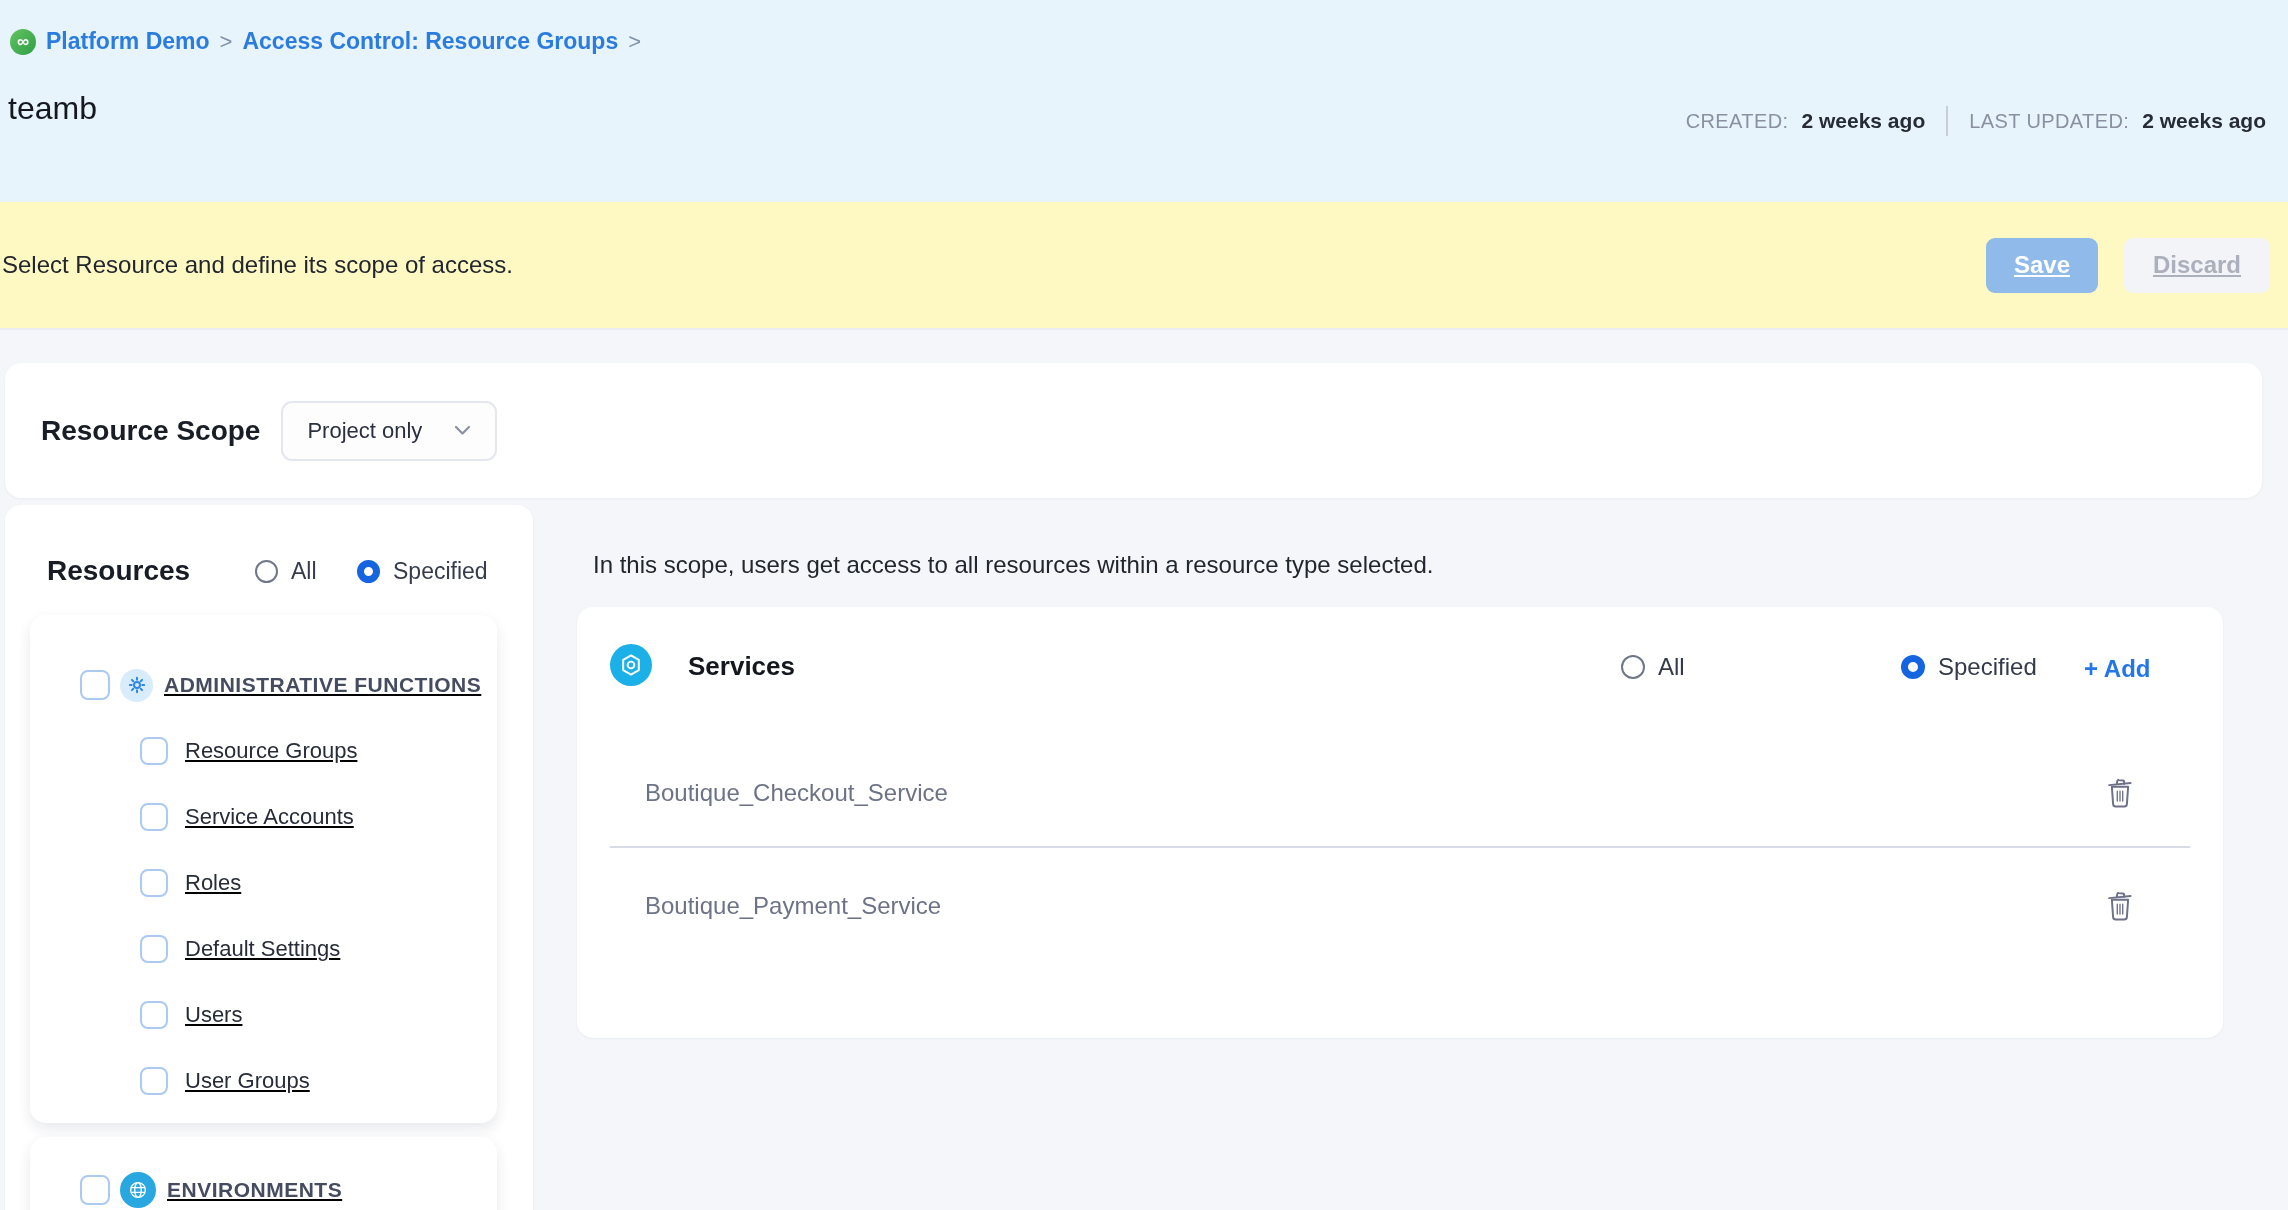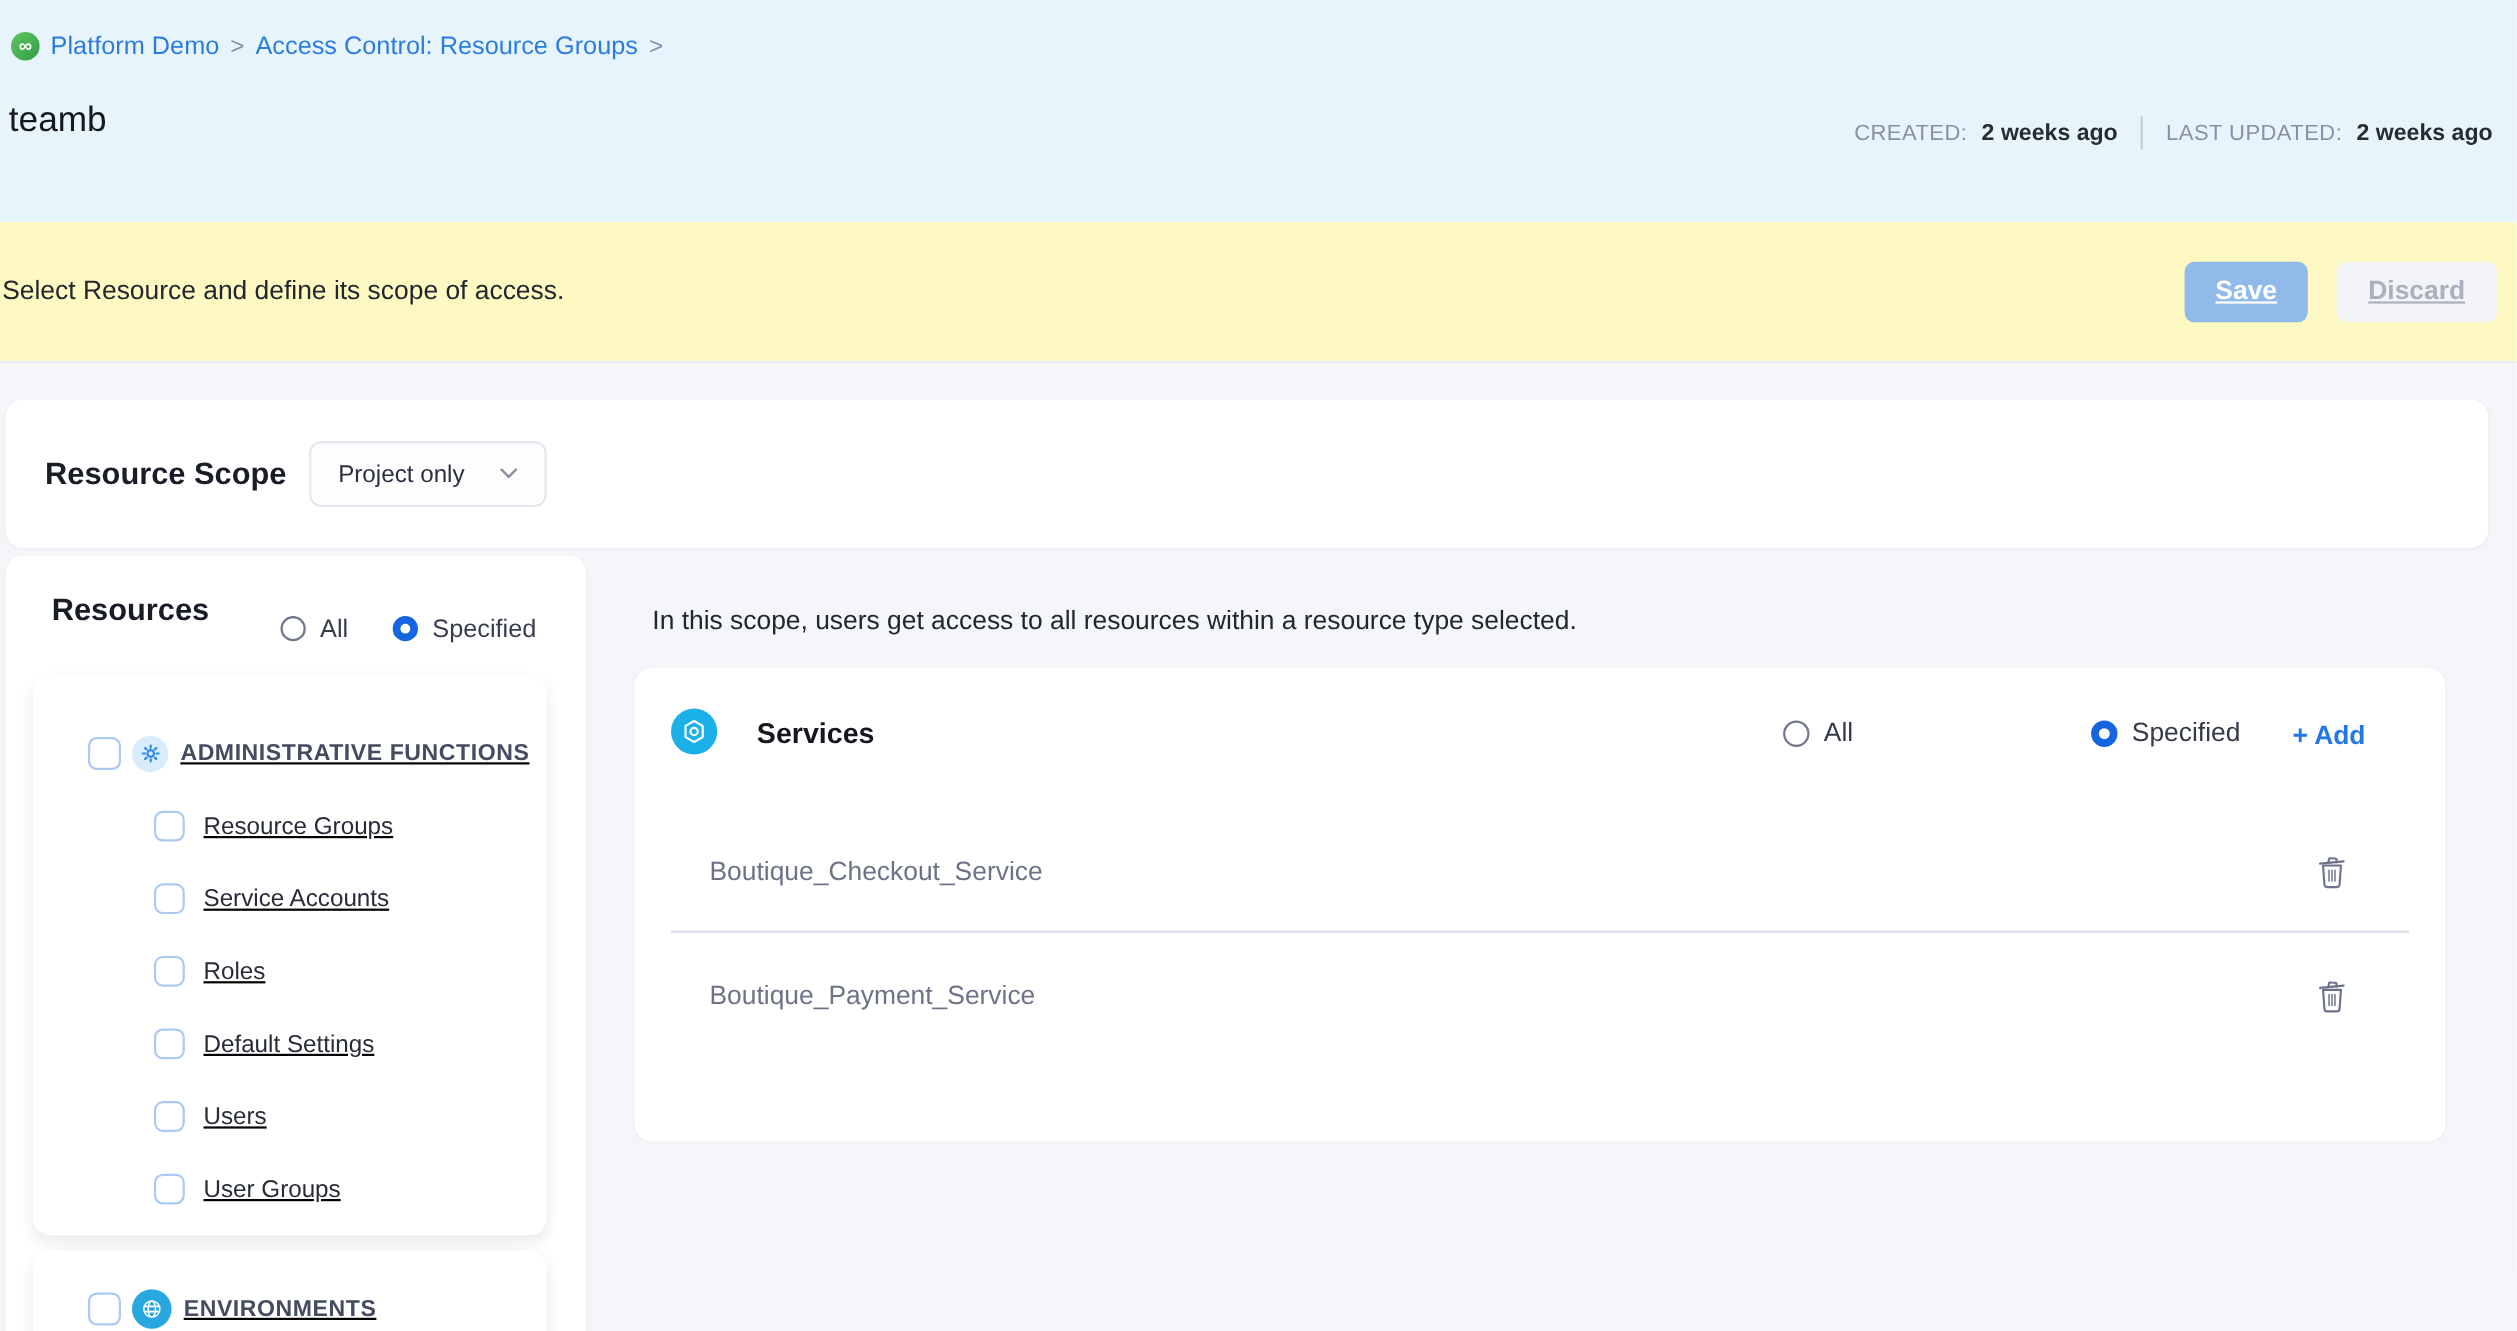--- a/index.html
+++ b/index.html
@@ -6,21 +6,21 @@
   html,body { width:2288px; height:1210px; }
   body { font-family:"Liberation Sans", sans-serif; }
   .page { position:relative; width:2288px; height:1210px; background:#f4f6f9; overflow:hidden; }
 
   
   .top { position:absolute; left:0; top:0; width:2288px; height:202px; background:#e7f4fb; }
   .breadcrumb { position:absolute; left:10px; top:28px; display:flex; align-items:center; gap:10px; }
   .bc-logo { width:26px; height:26px; border-radius:50%; background:linear-gradient(135deg,#62c462,#2f9e44);
              color:#fff; display:flex; align-items:center; justify-content:center;
              font-size:17px; font-weight:700; line-height:1; }
-  .bc-link { color:#2b7cdf; font-size:23px; font-weight:400; text-decoration:none; cursor:pointer; }
+  .bc-link { color:#2b7cdf; font-size:23px; font-weight:700; text-decoration:none; cursor:pointer; }
   .bc-sep { color:#8092aa; font-size:22px; }
   .page-title { position:absolute; left:8px; top:90px; font-size:32px; font-weight:500; color:#15181e; }
   .meta { position:absolute; right:22px; top:106px; display:flex; align-items:center; gap:13px; }
   .meta-label { color:#8a90a2; font-size:20px; letter-spacing:.4px; }
   .meta-value { color:#272b34; font-size:21px; font-weight:700; }
   .meta-vsep { width:2px; height:30px; background:#c7ccd8; margin:0 8px; }
 
   
   .action-bar { position:absolute; left:0; top:202px; width:2288px; height:128px; background:#fef9c3;
                 border-bottom:2px solid #ebedf2; display:flex; align-items:center; padding:0 18px 0 2px; }
@@ -36,21 +36,21 @@
   
   .scope-card { left:5px; top:363px; width:2257px; height:135px; display:flex; align-items:center; padding-left:36px; }
   .scope-label { font-size:28px; font-weight:700; color:#191d26; }
   .dropdown { margin-left:21px; width:216px; height:60px; border:2px solid #e4e7ef; border-radius:11px;
               background:#fdfdfe; display:flex; align-items:center; justify-content:space-between;
               padding:0 24px; font-family:inherit; font-size:22px; font-weight:500; color:#2b3040; cursor:pointer; }
 
   
   .resources-panel { left:5px; top:505px; width:528px; height:745px; }
   .res-head { position:relative; height:110px; }
-  .res-title { position:absolute; left:42px; top:34px; font-size:28px; font-weight:700; color:#181c25;text-align:center; }
+  .res-title { position:absolute; left:42px; top:50px; font-size:28px; font-weight:700; color:#181c25;text-align:center; }
   .radio-group { display:flex; align-items:center; gap:13px; cursor:pointer; }
   .rg-all { position:absolute; left:250px; top:53px; }
   .rg-spec { position:absolute; left:352px; top:53px; }
   .radio { width:23px; height:23px; border-radius:50%; border:2.5px solid #70778a; background:#fff; flex:0 0 auto; }
   .radio.checked { border:7.5px solid #1565e0; }
   .radio-label { font-size:23px; color:#363c4c; }
 
   .res-card { position:absolute; left:25px; width:467px; background:#fff; border-radius:16px;
               box-shadow:0 6px 14px rgba(30,40,80,.10); overflow:hidden; }
   .res-card.admin { top:110px; height:508px; padding-top:37px; }

